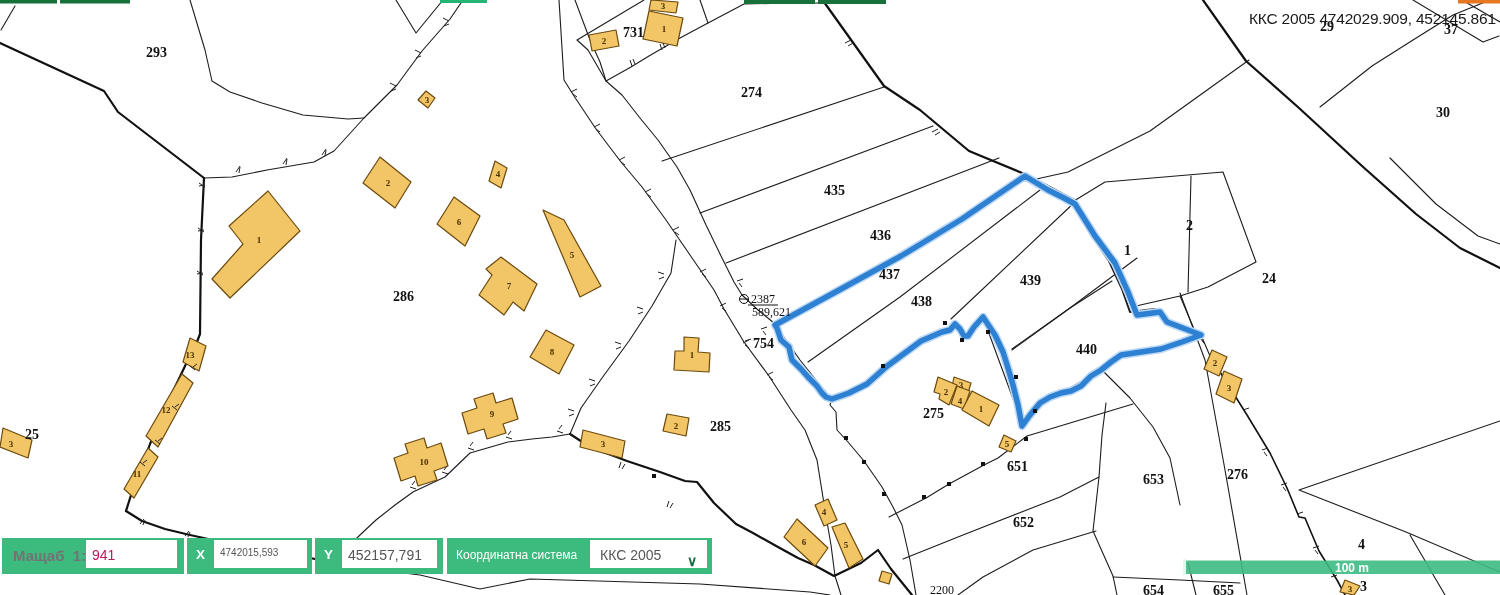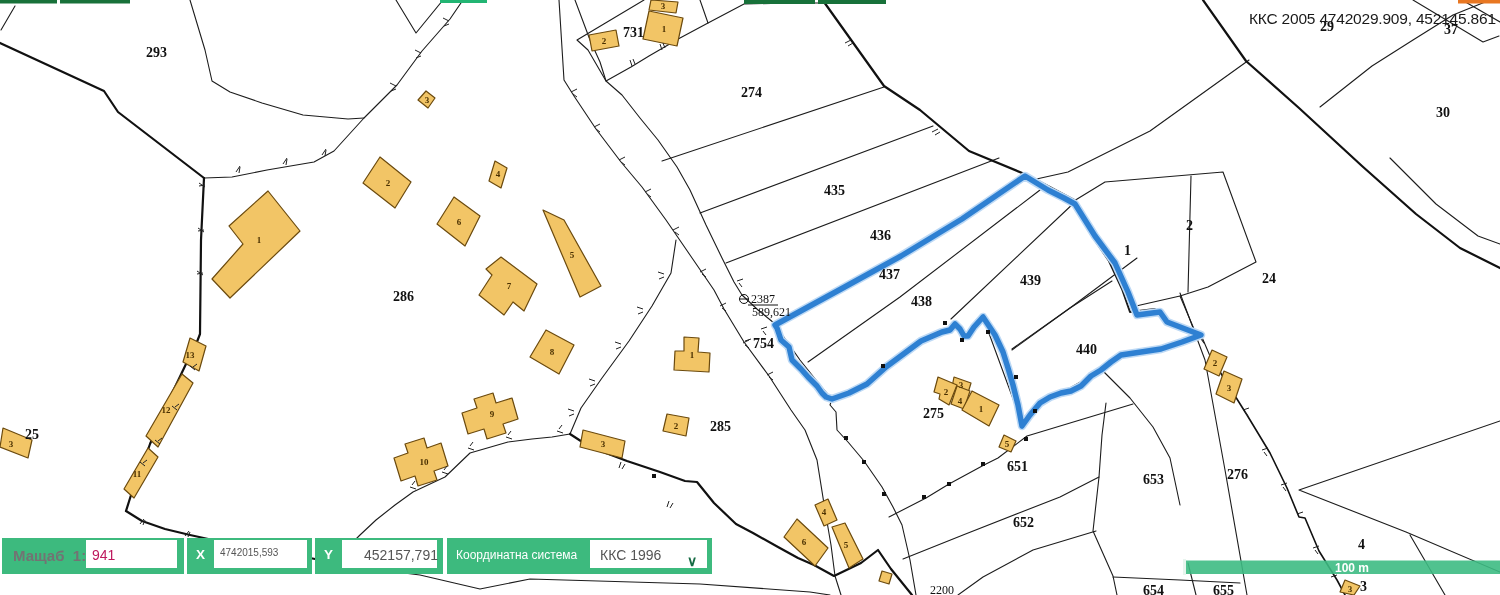--- a/index.html
+++ b/index.html
@@ -311,21 +311,21 @@
   <div style="position:absolute;left:92px;top:10px;color:#be185d;font-size:14px;">941</div>
 
   <div style="position:absolute;left:187px;top:1px;width:125px;height:36px;background:#3dba7e;"></div>
   <div style="position:absolute;left:196px;top:10px;color:#fff;font-size:13.5px;font-weight:bold;">X</div>
   <div style="position:absolute;left:214px;top:3px;width:93px;height:28px;background:#fff;"></div>
   <div style="position:absolute;left:220px;top:10px;color:#555;font-size:10px;">4742015,593</div>
 
   <div style="position:absolute;left:315px;top:1px;width:128px;height:36px;background:#3dba7e;"></div>
   <div style="position:absolute;left:324px;top:10px;color:#fff;font-size:13.5px;font-weight:bold;">Y</div>
   <div style="position:absolute;left:342px;top:3px;width:95px;height:28px;background:#fff;"></div>
-  <div style="position:absolute;left:348px;top:10px;color:#555;font-size:14px;margin-left:16px;">452157,791</div>
+  <div style="position:absolute;left:348px;top:10px;color:#555;font-size:14px;">452157,791</div>
 
   <div style="position:absolute;left:447px;top:1px;width:265px;height:36px;background:#3dba7e;"></div>
   <div style="position:absolute;left:456px;top:11px;color:#fff;font-size:12px;font-weight:normal;">Координатна система</div>
   <div style="position:absolute;left:590px;top:3px;width:117px;height:28px;background:#fff;"></div>
-  <div style="position:absolute;left:600px;top:10px;color:#555;font-size:14px;">ККС 1996</div>
+  <div style="position:absolute;left:600px;top:10px;color:#555;font-size:14px;">ККС 2005</div>
   <div style="position:absolute;left:687px;top:16px;color:#166b44;font-size:14px;font-weight:bold;">∨</div>
 </div>
 </div>
 
 </body></html>

